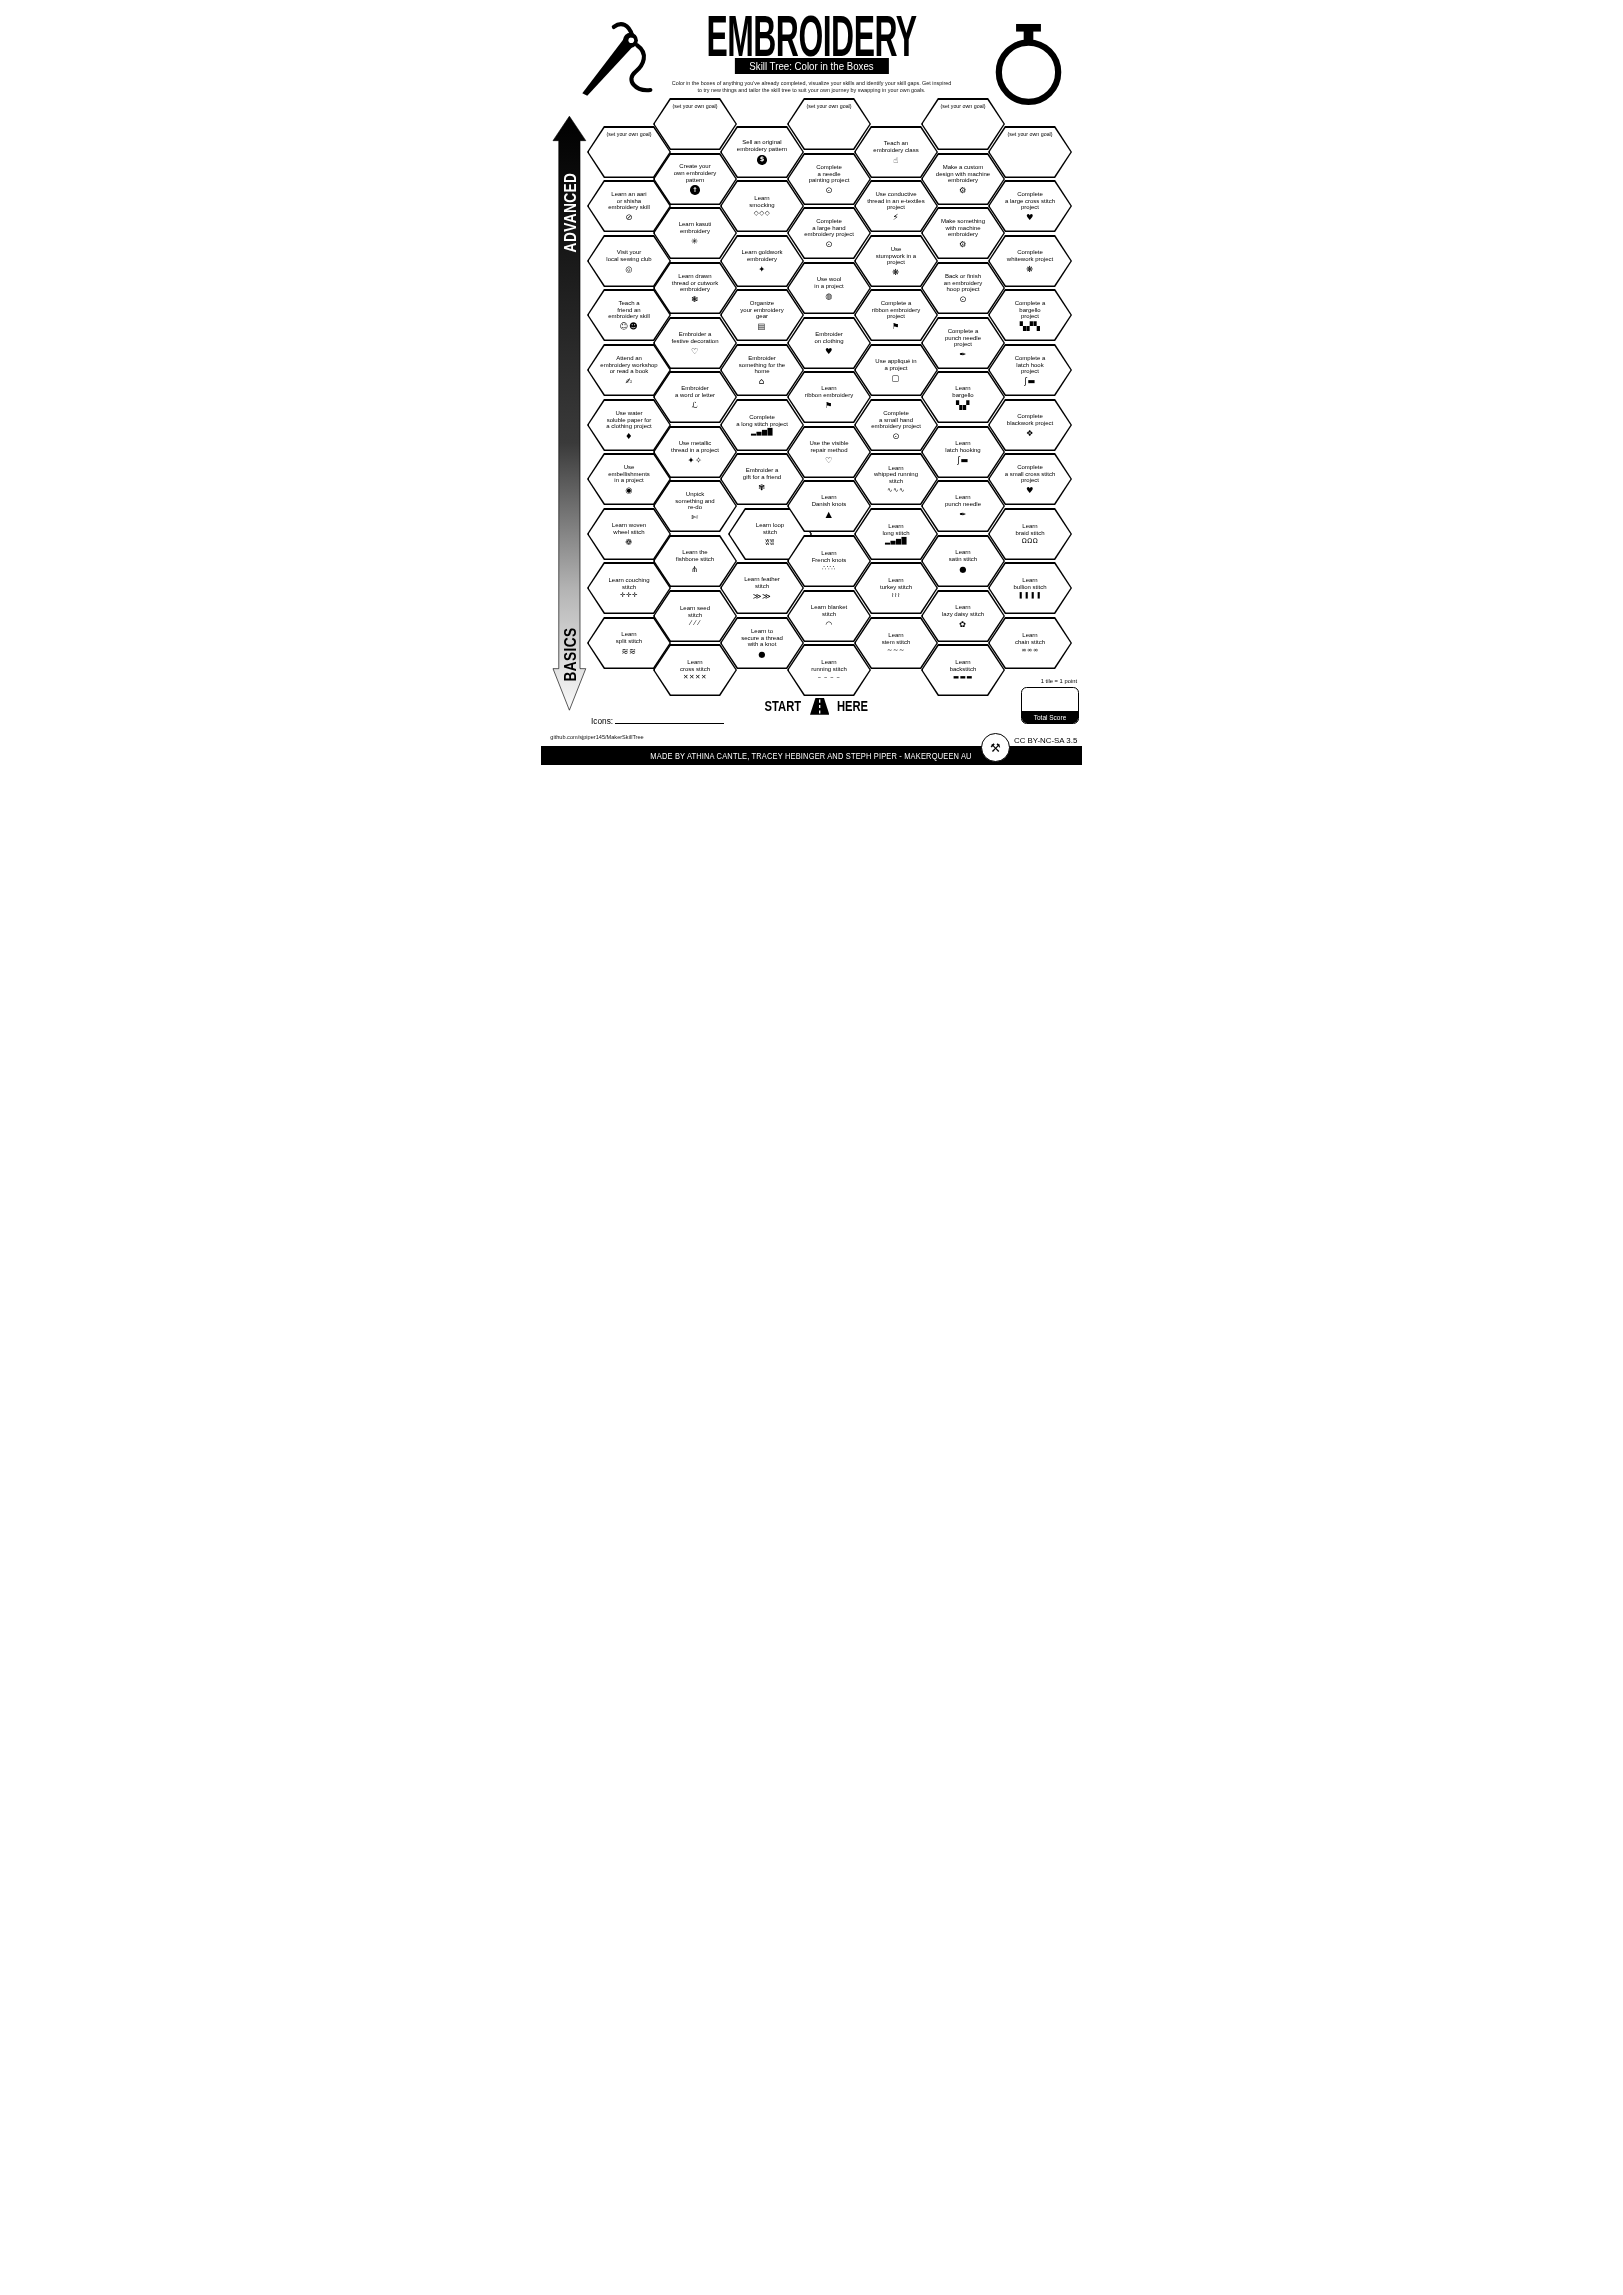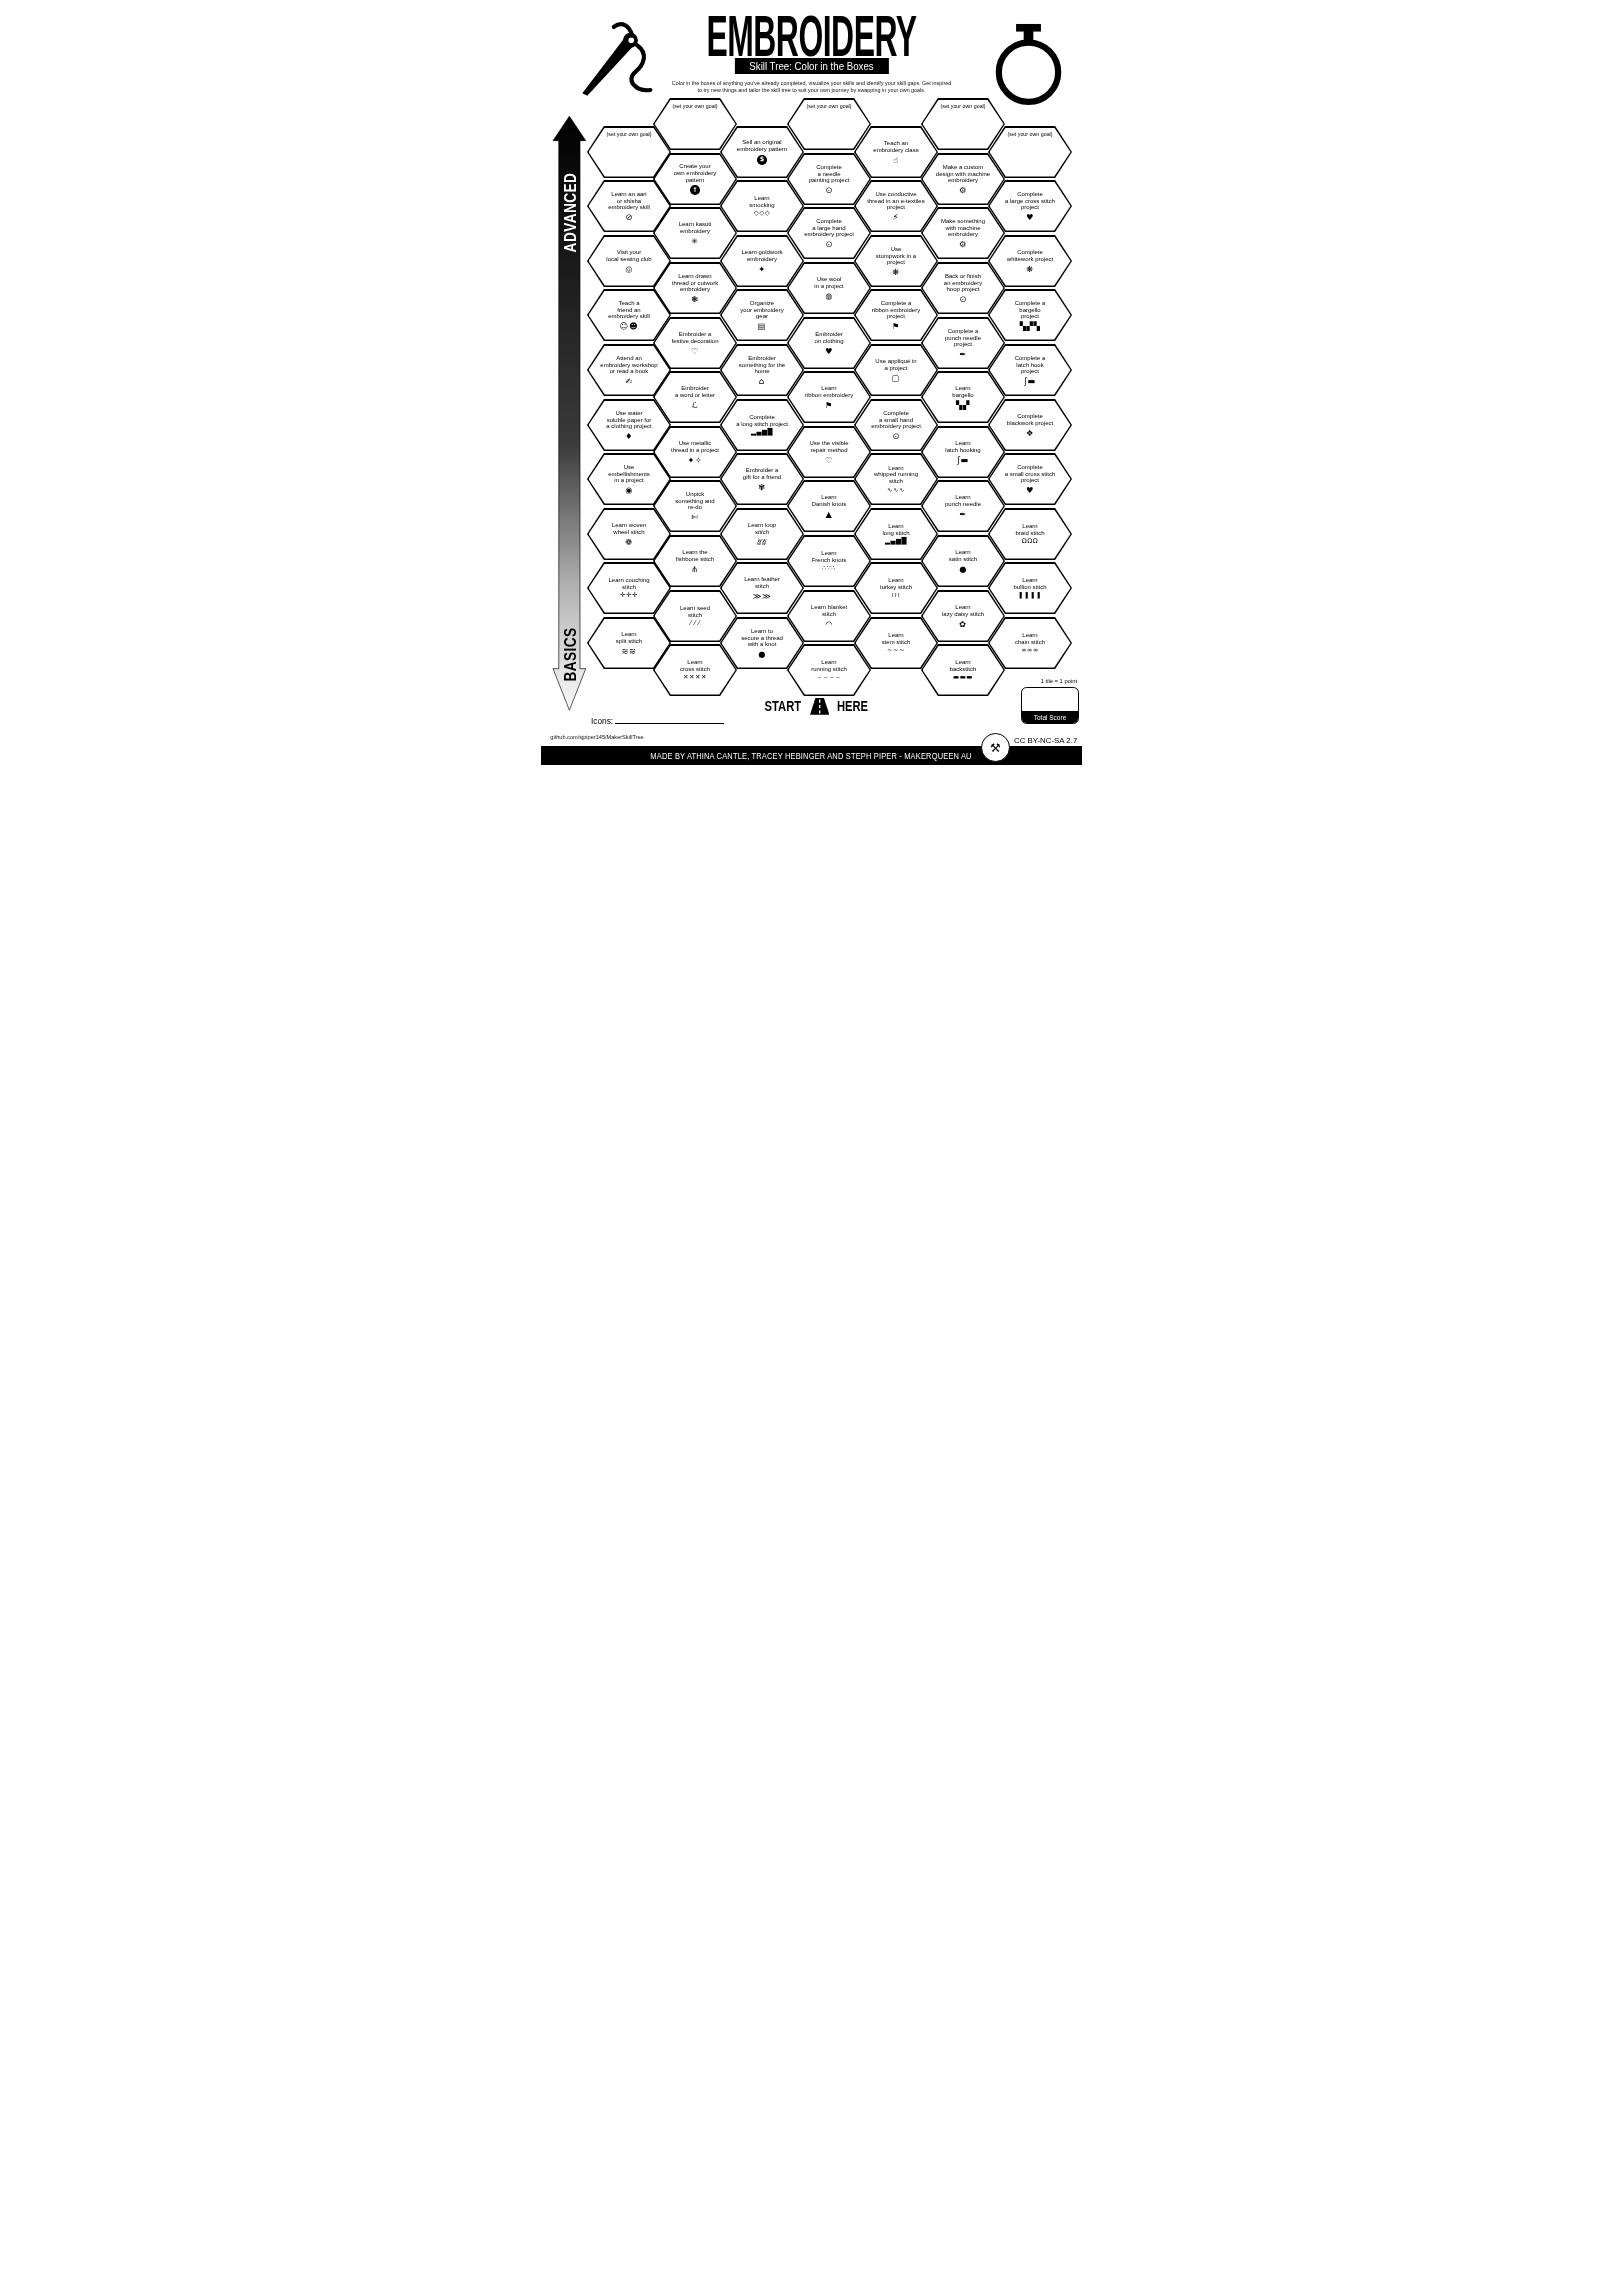--- a/index.html
+++ b/index.html
@@ -299,21 +299,21 @@
           <div class="hex-icon small">▂▄▆█</div>
         </div>
       </div>
       <div class="hex" style="left: 179px; top: 453px;">
         <div class="hex-inner">
           <div class="hex-label">Embroider a
 gift for a friend</div>
           <div class="hex-icon">✾</div>
         </div>
       </div>
-      <div class="hex" style="left: 179px; top: 508px; font-style: italic;">
+      <div class="hex" style="left: 187px; top: 508px;">
         <div class="hex-inner">
           <div class="hex-label">Learn loop
 stitch</div>
           <div class="hex-icon">ʬʬ</div>
         </div>
       </div>
       <div class="hex" style="left: 179px; top: 562px;">
         <div class="hex-inner">
           <div class="hex-label">Learn feather
 stitch</div>
@@ -650,21 +650,21 @@
   <div id="github-url">github.com/sjpiper145/MakerSkillTree</div>
 
   <div id="tile-note">1 tile = 1 point</div>
   <div id="score-box">
     <div class="score-bar">
         <span>Total Score</span>
       </div>
   </div>
 
   <div id="maker-badge">⚒</div>
-  <div id="license">CC BY-NC-SA 2.7</div>
+  <div id="license">CC BY-NC-SA 3.5</div>
 
   <div id="footer-bar">
     <span id="footer-credit">MADE BY ATHINA CANTLE, TRACEY HEBINGER AND STEPH PIPER  -  MAKERQUEEN AU</span>
   </div>
   <div id="icons-credit">Icons by Icons8.com</div>
 
 </div>
 
 
 </body></html>

